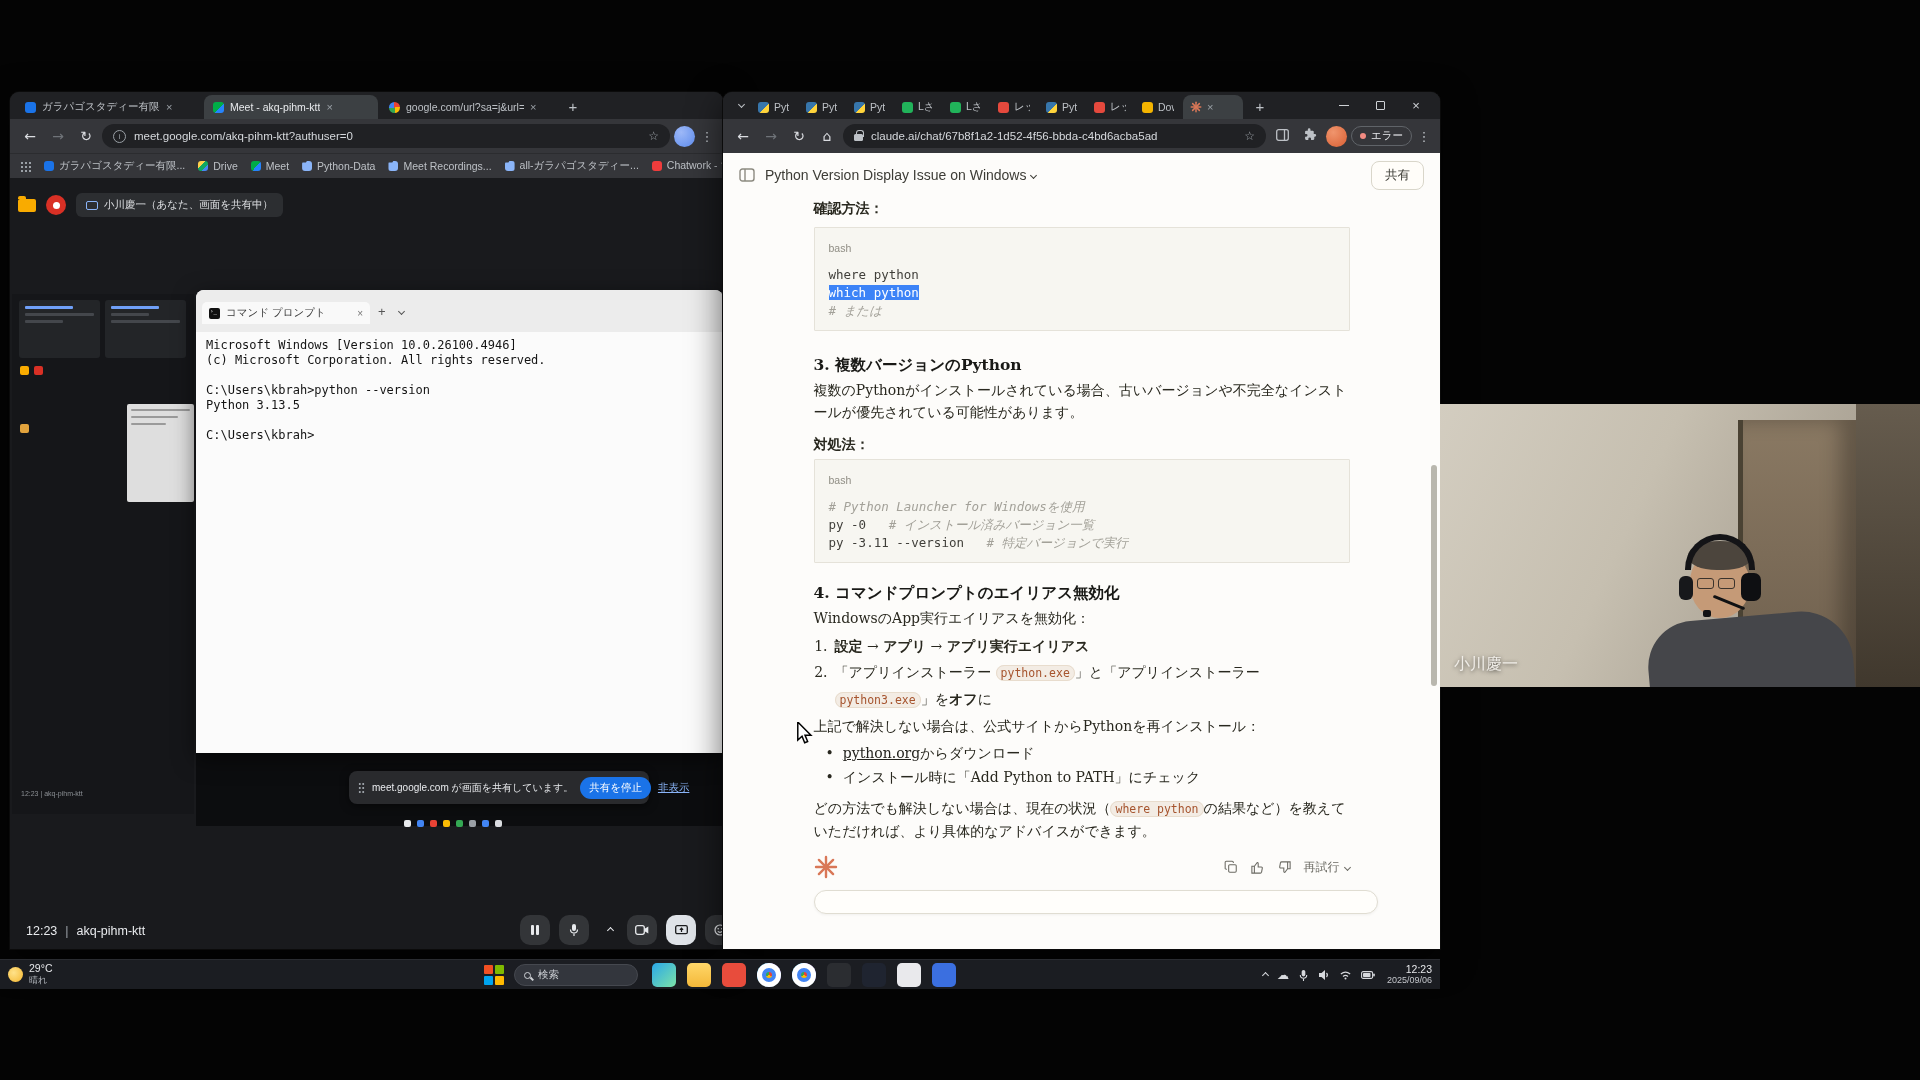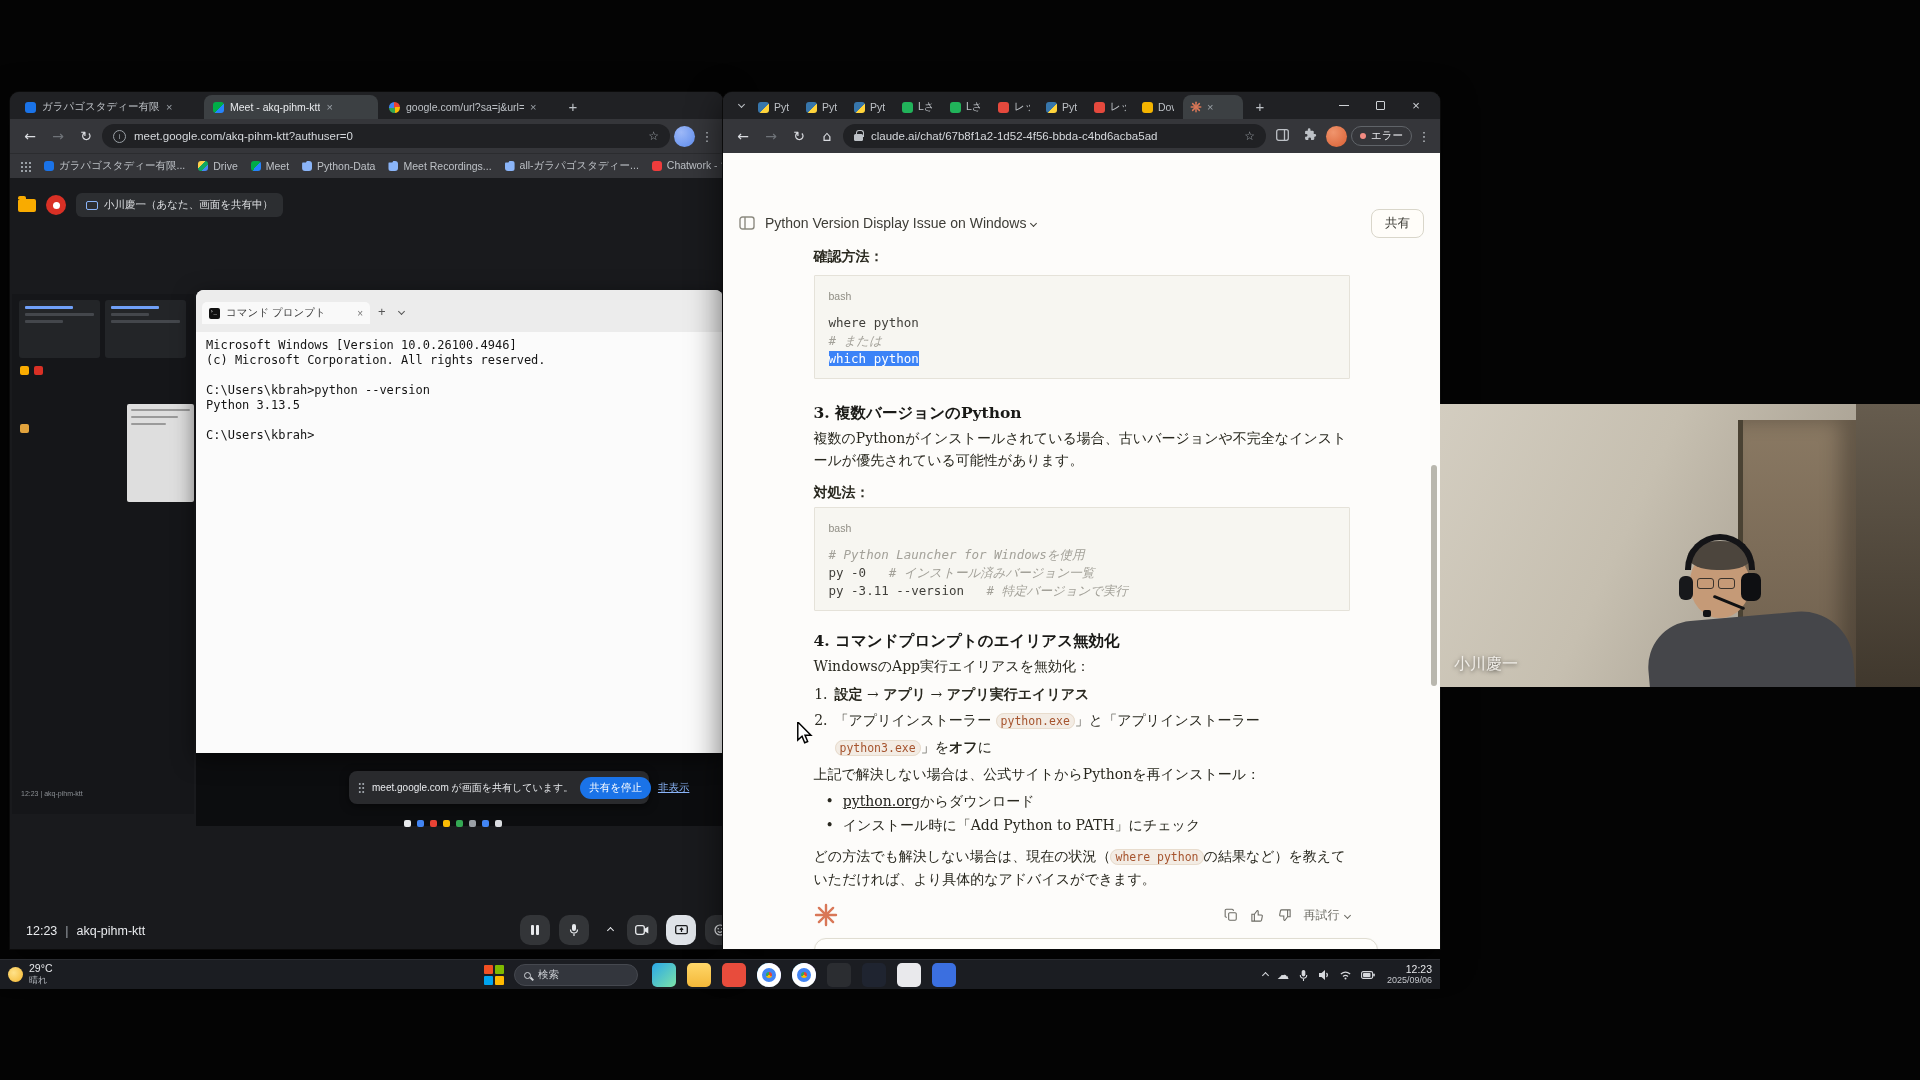--- a/index.html
+++ b/index.html
@@ -97,21 +97,21 @@
 .cmdplus{color:#555;font-size:13px;}
 .cmdchev{color:#555;}
 .cmdbody{padding:6px 10px;font-family:"DejaVu Sans Mono","Liberation Mono",monospace;font-size:12px;color:#141414;}
 .cline{min-height:15px;line-height:15px;white-space:pre;}
 
 
 #claude-win{left:723px;top:92px;width:717px;height:857px;z-index:2;background:#202124;}
 #claude-win .tabstrip .tab{padding:0 7px;gap:5px;}
 .tabsearch{color:#bdc1c6;width:20px;text-align:center;margin-bottom:6px;}
 .cl-page{position:relative;height:796px;background:#fdfcfa;color:#23221d;overflow:hidden;}
-.cl-header{height:44px;display:flex;align-items:center;padding:0 16px;gap:10px;margin-top:48px;}
+.cl-header{height:44px;display:flex;align-items:center;padding:0 16px;gap:10px;}
 .cl-title{font-size:14px;color:#3d3c36;display:flex;align-items:center;}
 .share-btn{margin-left:auto;border:1px solid #d9d6ca;background:#fffdf9;border-radius:8px;padding:5px 13px;font-size:12.5px;color:#3d3c36;}
 .cl-body{width:536px;margin:0 auto;font-size:14px;line-height:22px;font-family:"DejaVu Serif","Liberation Serif",serif;color:#29281f;}
 .lbl{font-weight:bold;}
 .codeblk{border:1px solid #e5e2d9;background:#f7f6f1;border-radius:1px;padding:9px 14px 10px;margin-top:8px;font-family:"DejaVu Sans Mono","Liberation Mono",monospace;}
 .codelang{font-size:10.5px;color:#8f8d84;margin-bottom:7px;font-family:"Liberation Sans","DejaVu Sans",sans-serif;}
 .codeline{font-size:12.5px;line-height:18px;color:#403f3a;white-space:pre;}
 .cmt{color:#a3a199;font-style:italic;}
 .sel{background:#3c83f7;color:#fff;}
 .h{font-size:15.5px;font-weight:bold;margin-top:22px;color:#191916;line-height:24px;}
@@ -461,22 +461,22 @@
           </span>
         <span class="share-btn">共有</span>
       </div>
 
       <div class="cl-body">
         <div class="lbl">確認方法：</div>
 
         <div class="codeblk">
           <div class="codelang">bash</div>
           <div class="codeline">where python</div>
+          <div class="codeline"><span class="sel">which python</span></div>
           <div class="codeline cmt"># または</div>
-          <div class="codeline"><span class="sel">which python</span></div>
         </div>
 
         <div class="h">3. 複数バージョンのPython</div>
         <div class="para">複数のPythonがインストールされている場合、古いバージョンや不完全なインストールが優先されている可能性があります。</div>
 
         <div class="lbl mt10">対処法：</div>
         <div class="codeblk" style="margin-top:4px;">
           <div class="codelang">bash</div>
           <div class="codeline cmt"># Python Launcher for Windowsを使用</div>
           <div class="codeline"><span>py -0</span><span class="cmt">   # インストール済みバージョン一覧</span></div>

